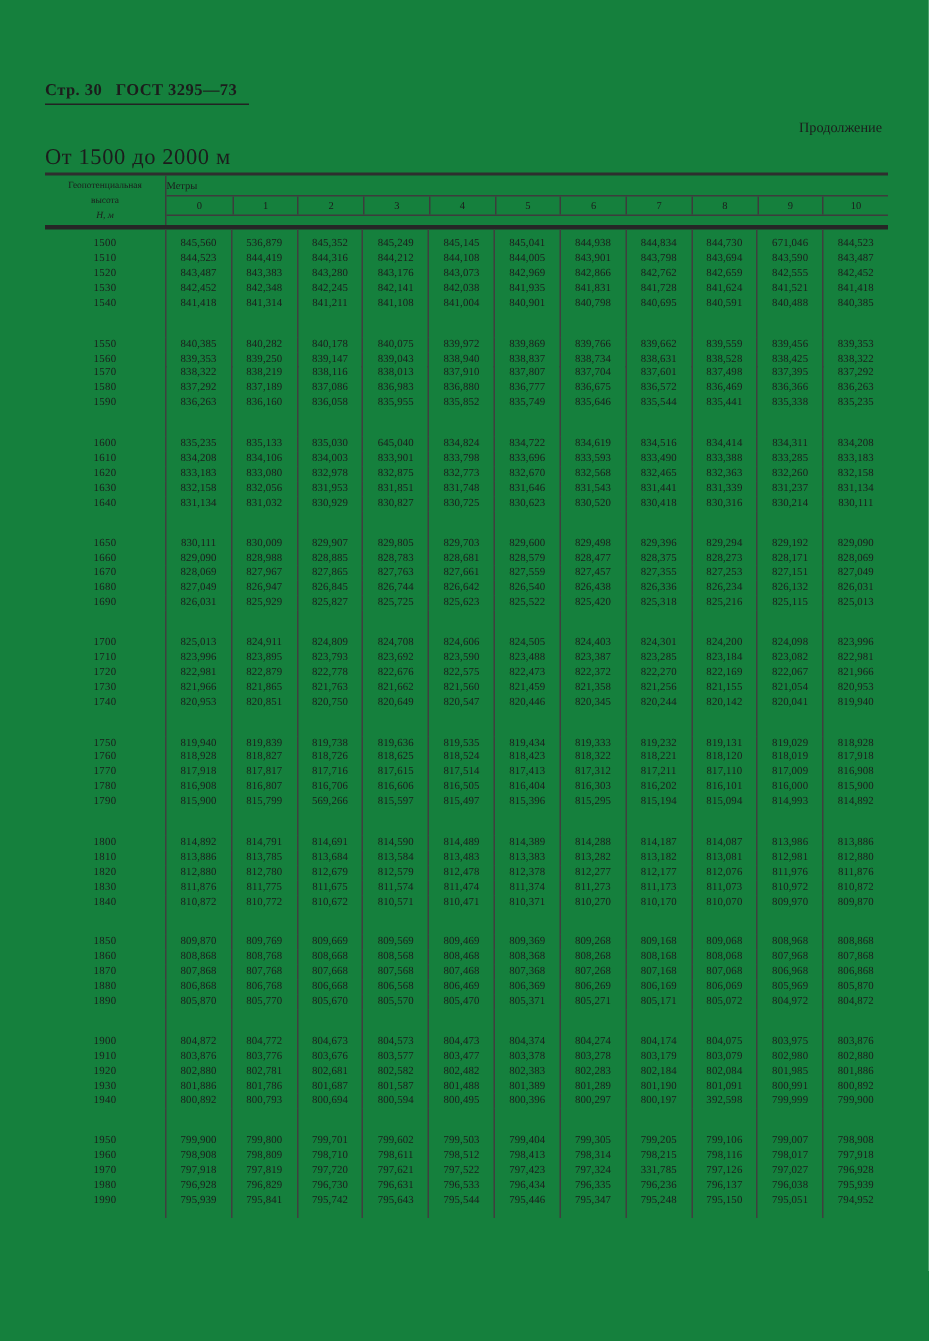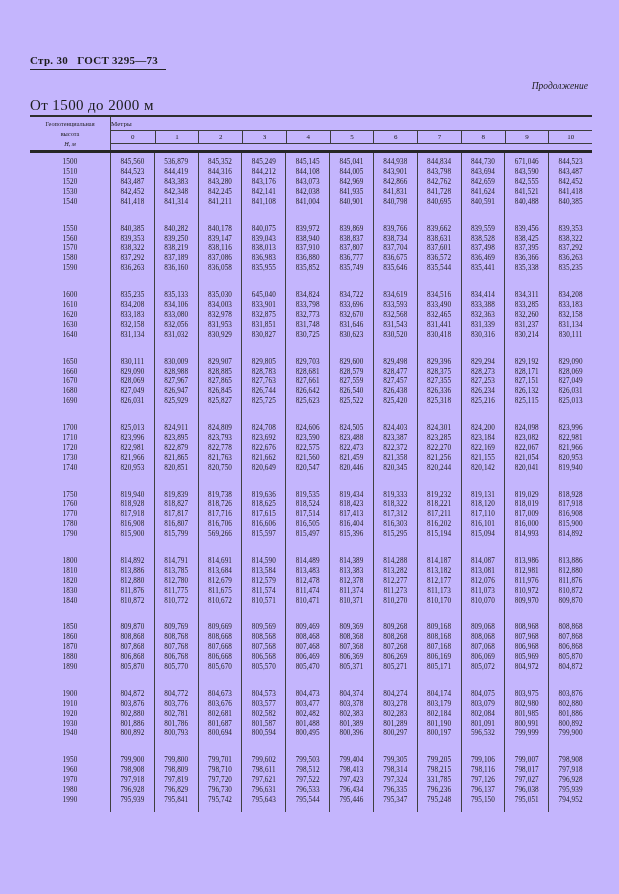--- a/index.html
+++ b/index.html
@@ -1,23 +1,23 @@
 <!DOCTYPE html>
 <html><head>
 <meta charset="utf-8">
 <style>
   html,body { margin:0; padding:0; }
   body { width:619px; height:894px; background:#fbfbf9; }
-  .page { position:relative; width:619px; height:894px; background:#c4b5fd;
+  .page { position:relative; width:619px; height:894px; background:#15803d;
           font-family:"Liberation Serif", serif; color:#1c1c1c; overflow:hidden; }
 
   .page-header { position:absolute; left:30px; top:54px; font-size:11px; font-weight:bold;
                  letter-spacing:0.3px; border-bottom:1.5px solid #222; padding:0 8px 3px 0; }
   .page-header .pgnum { font-weight:600; margin-right:6px; }
-  .continuation { position:absolute; right:31px; top:81px; font-style:italic; font-size:9.5px; }
+  .continuation { position:absolute; right:31px; top:81px; font-size:9.5px; }
   .range-title { position:absolute; left:30px; top:97px; font-size:15px; letter-spacing:0.4px; }
 
   .gtable { position:absolute; left:30px; top:115px; width:562px; }
   .thead { display:grid; grid-template-columns:80px 1fr;
            border-top:2px solid #2e2e2e; border-bottom:3px solid #262626; }
   .rowhead { font-size:6.3px; text-align:center; display:flex; flex-direction:column;
              justify-content:center; line-height:1.55; padding:2px 1px; }
   .rowhead .hm { font-style:italic; }
   .thead-right { border-left:1px solid #3c3c3c; }
   .meters { text-align:left; font-size:7px; padding:2.5px 0 2px; border-bottom:1px solid #3c3c3c; }
@@ -817,21 +817,21 @@
         <div class="trow">
           <div class="hcell">1940</div>
           <div class="dcell">800,892</div>
           <div class="dcell">800,793</div>
           <div class="dcell">800,694</div>
           <div class="dcell">800,594</div>
           <div class="dcell">800,495</div>
           <div class="dcell">800,396</div>
           <div class="dcell">800,297</div>
           <div class="dcell">800,197</div>
-          <div class="dcell">596,532</div>
+          <div class="dcell">392,598</div>
           <div class="dcell">799,999</div>
           <div class="dcell">799,900</div>
         </div>
         <div class="trow spacer">
           <div class="hcell"></div>
           <div class="dcell"></div>
           <div class="dcell"></div>
           <div class="dcell"></div>
           <div class="dcell"></div>
           <div class="dcell"></div>

